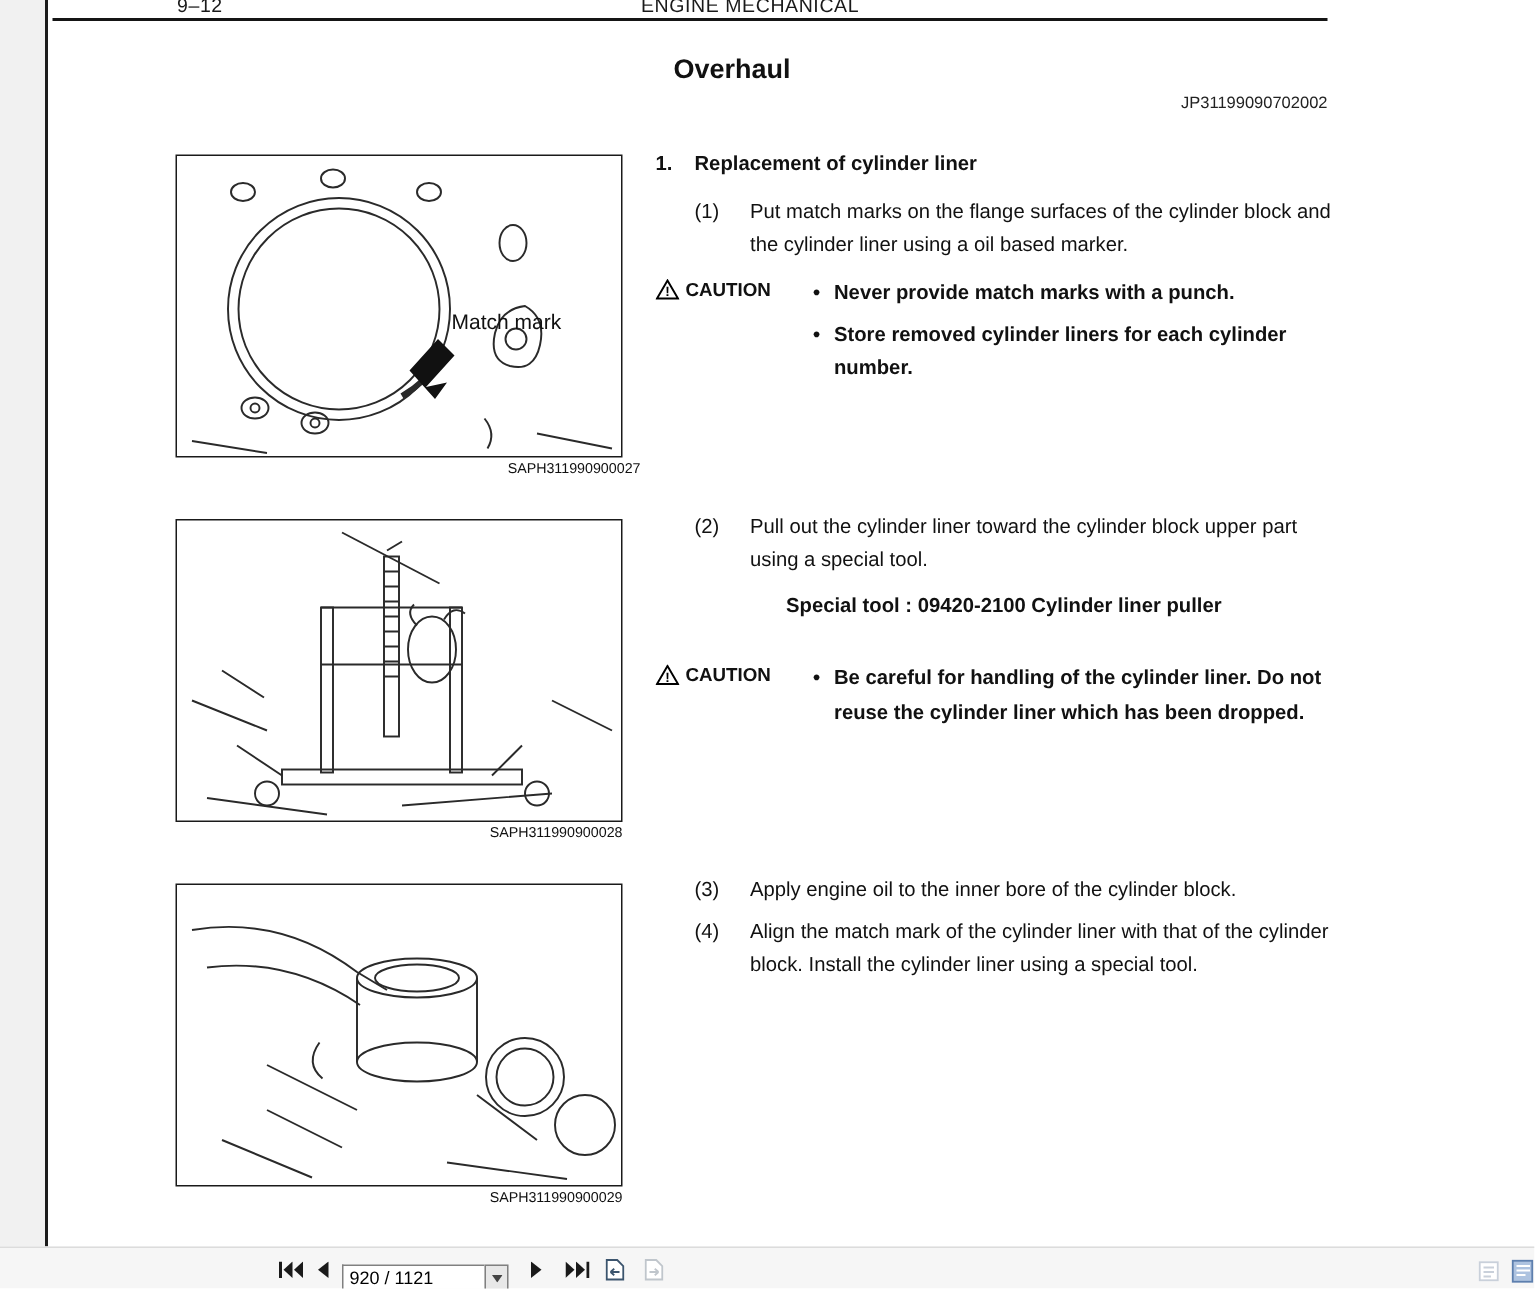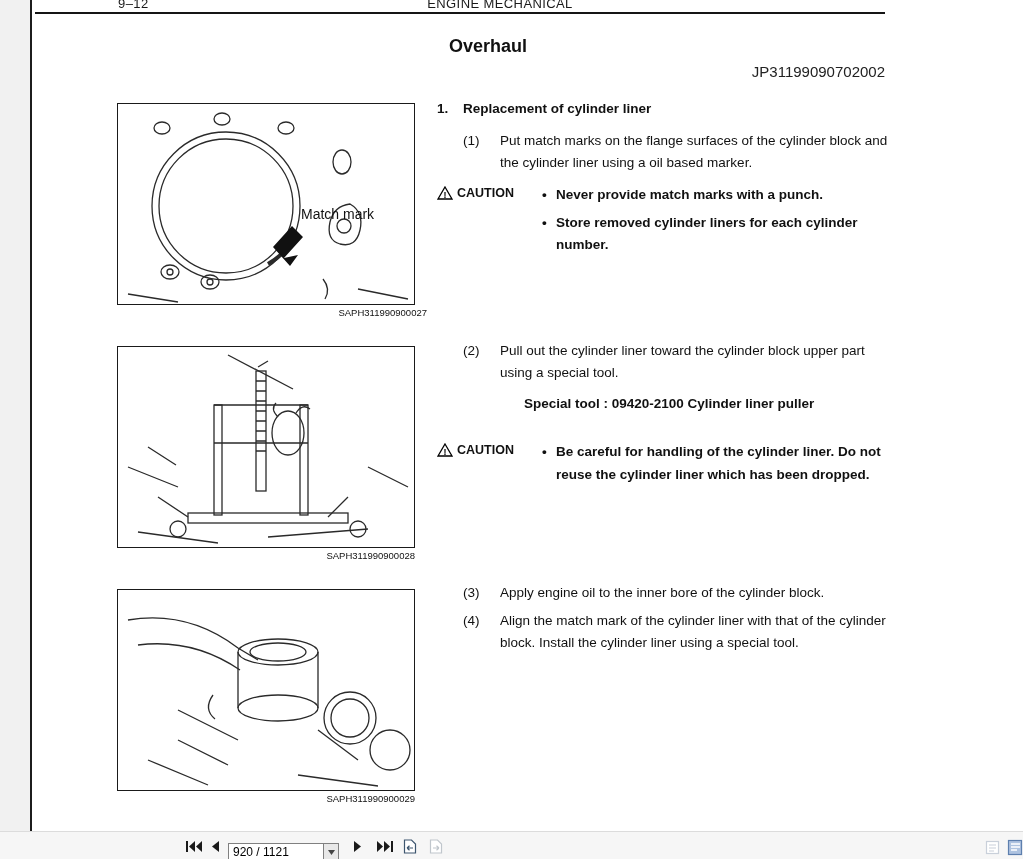--- a/index.html
+++ b/index.html
@@ -13,21 +13,21 @@
   .pdf-page { left:30px; top:0; width:877px; height:831px; background:#ffffff;
     border-left:2px solid #1c1c1c; }
   .bottom-bar { left:0; top:831px; width:1023px; height:28px; background:#f6f6f6;
     border-top:1px solid #dcdcdc; }
 
   
   .hdr-text { top:-4px; font-size:13px; letter-spacing:.4px; color:#1a1a1a; }
   .hdr-rule { left:35px; top:12px; width:850px; height:2px; background:#151515; }
 
   .doc-title { left:437px; top:36px; font-size:18px; font-weight:bold;margin-left:12px; }
-  .ref-code { left:635px; top:63px; width:250px; text-align:right; font-size:15px; color:#222; }
+  .ref-code { left:635px; top:63px; width:250px; text-align:right; font-size:11px; color:#222; }
 
   
   .fig-box { width:298px; height:202px; border:1px solid #1a1a1a; background:#fff; overflow:hidden; }
   .fig-caption { width:298px; text-align:right; font-size:9.5px; color:#111; margin-top:1px; }
   .fig-annot { position:absolute; font-size:14px; color:#111; }
 
   
   .step { font-size:13.5px; line-height:22px; }
   .step .num { position:absolute; left:0; top:0; }
   .step .txt { display:block; margin-left:37px; }

